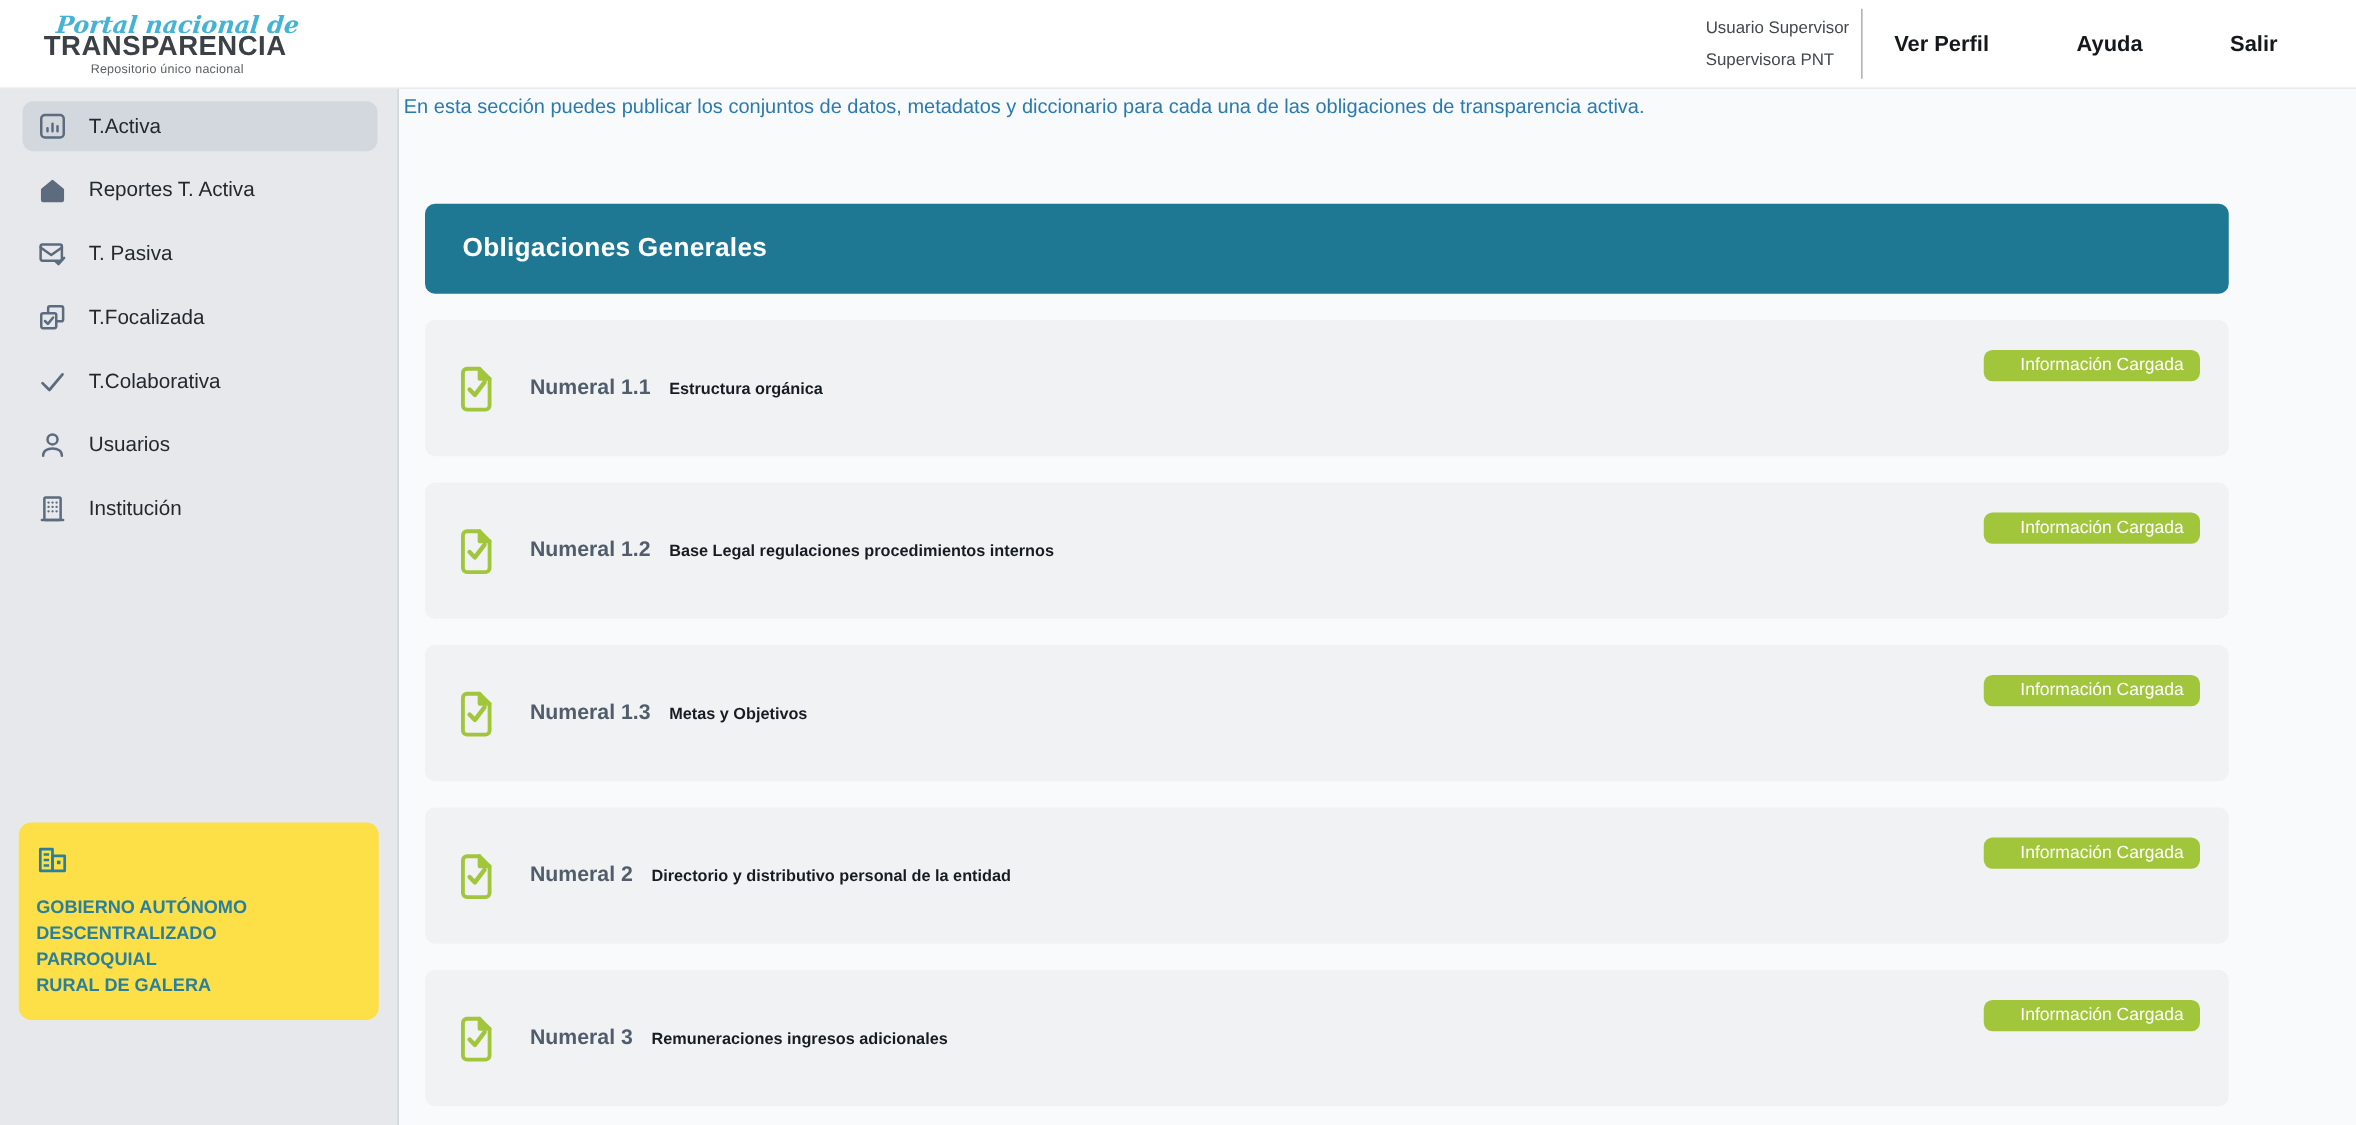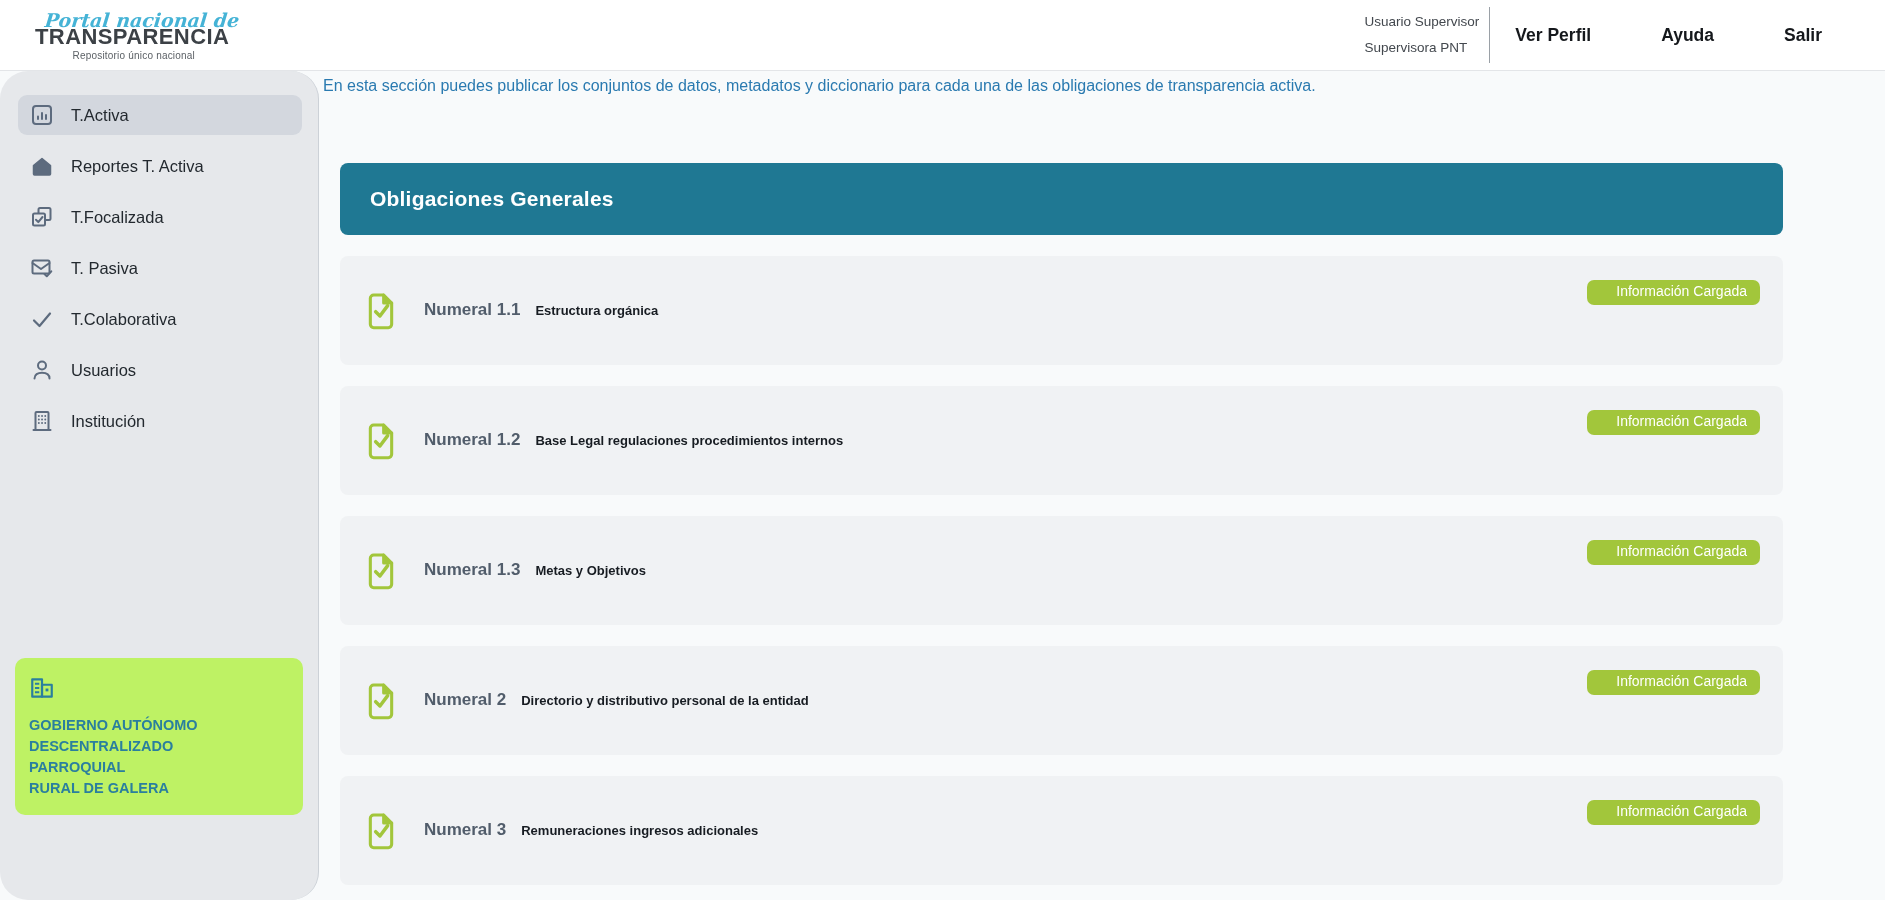--- a/index.html
+++ b/index.html
@@ -34,32 +34,32 @@
   nav.top-nav a {
     font-size:17.5px; font-weight:600; color:#15181c; text-decoration:none; cursor:pointer;
   }
 
   
   .content { flex:1; display:flex; min-height:0; }
 
   
   aside {
     width:319px; flex:0 0 319px; background:#e6e8eb;
-    border-right:1px solid #ccd1d7; position:relative; padding-top:24px;border-radius:28px;
+    border-right:1px solid #ccd1d7; position:relative; padding-top:10px;
   }
   .nav-item {
     height:40px; margin:0 16px 11px 18px; border-radius:9px;
     display:flex; align-items:center; padding-left:12px; gap:17px;
     font-size:16.5px; color:#23292f; cursor:pointer;
   }
   .nav-item.active { background:#d3d7de; }
   .nav-item svg { width:24px; height:24px; color:var(--icon,#5d6b7e); flex:0 0 24px; }
   .inst-card {
     position:absolute; top:587px; left:15px; width:288px;
-    background:#bef264; border-radius:10px; padding:17px 14px 16px 14px;
+    background:#fde047; border-radius:10px; padding:17px 14px 16px 14px;
   }
   .inst-card svg { width:26px; height:26px; color:var(--inst,#2a7f9e); }
   .inst-name { margin-top:10px; font-size:14.5px; font-weight:600; color:var(--inst,#2a7f9e); line-height:21px; }
 
   
   main { flex:1; padding:0 102px 0 0; min-width:0; }
   .desc { margin:6px 0 0 4px; font-size:16px; color:var(--desc,#2a7ab0); line-height:17px; }
   .banner {
     margin:69px 0 0 21px; height:72px; border-radius:8px;
     background:var(--banner,#1f7893);
@@ -119,34 +119,34 @@
 
       <div class="nav-item">
         <svg viewBox="0 0 24 24" fill="currentColor" stroke="currentColor" stroke-width="1.5" stroke-linejoin="round">
           <path d="M3.5 11.5 12 4.5l8.5 7V20a1 1 0 0 1-1 1h-15a1 1 0 0 1-1-1Z"></path>
         </svg>
         <span>Reportes T. Activa</span>
       </div>
 
       <div class="nav-item">
         <svg viewBox="0 0 24 24" fill="none" stroke="currentColor" stroke-width="2" stroke-linecap="round" stroke-linejoin="round">
+          <rect x="2.5" y="4.5" width="17" height="13" rx="1.5"></rect>
+          <path d="M2.5 7 11 13l8.5-6"></path>
+          <path d="M14.5 18l2.3 2.3 4.5-5"></path>
+        </svg>
+        <span>T. Pasiva</span>
+      </div>
+
+      <div class="nav-item">
+        <svg viewBox="0 0 24 24" fill="none" stroke="currentColor" stroke-width="2" stroke-linecap="round" stroke-linejoin="round">
           <rect x="8.5" y="3" width="12" height="12" rx="1.5"></rect>
           <rect x="3" y="8.5" width="12" height="12" rx="1.5" fill="#e6e8eb"></rect>
           <path d="M6 14.8l2.3 2.3 4.2-5.1"></path>
         </svg>
         <span>T.Focalizada</span>
-      </div>
-
-      <div class="nav-item">
-        <svg viewBox="0 0 24 24" fill="none" stroke="currentColor" stroke-width="2" stroke-linecap="round" stroke-linejoin="round">
-          <rect x="2.5" y="4.5" width="17" height="13" rx="1.5"></rect>
-          <path d="M2.5 7 11 13l8.5-6"></path>
-          <path d="M14.5 18l2.3 2.3 4.5-5"></path>
-        </svg>
-        <span>T. Pasiva</span>
       </div>
 
       <div class="nav-item">
         <svg viewBox="0 0 24 24" fill="none" stroke="currentColor" stroke-width="2.2" stroke-linecap="round" stroke-linejoin="round">
           <path d="M4 13.5 9.5 19 20 6.5"></path>
         </svg>
         <span>T.Colaborativa</span>
       </div>
 
       <div class="nav-item">

